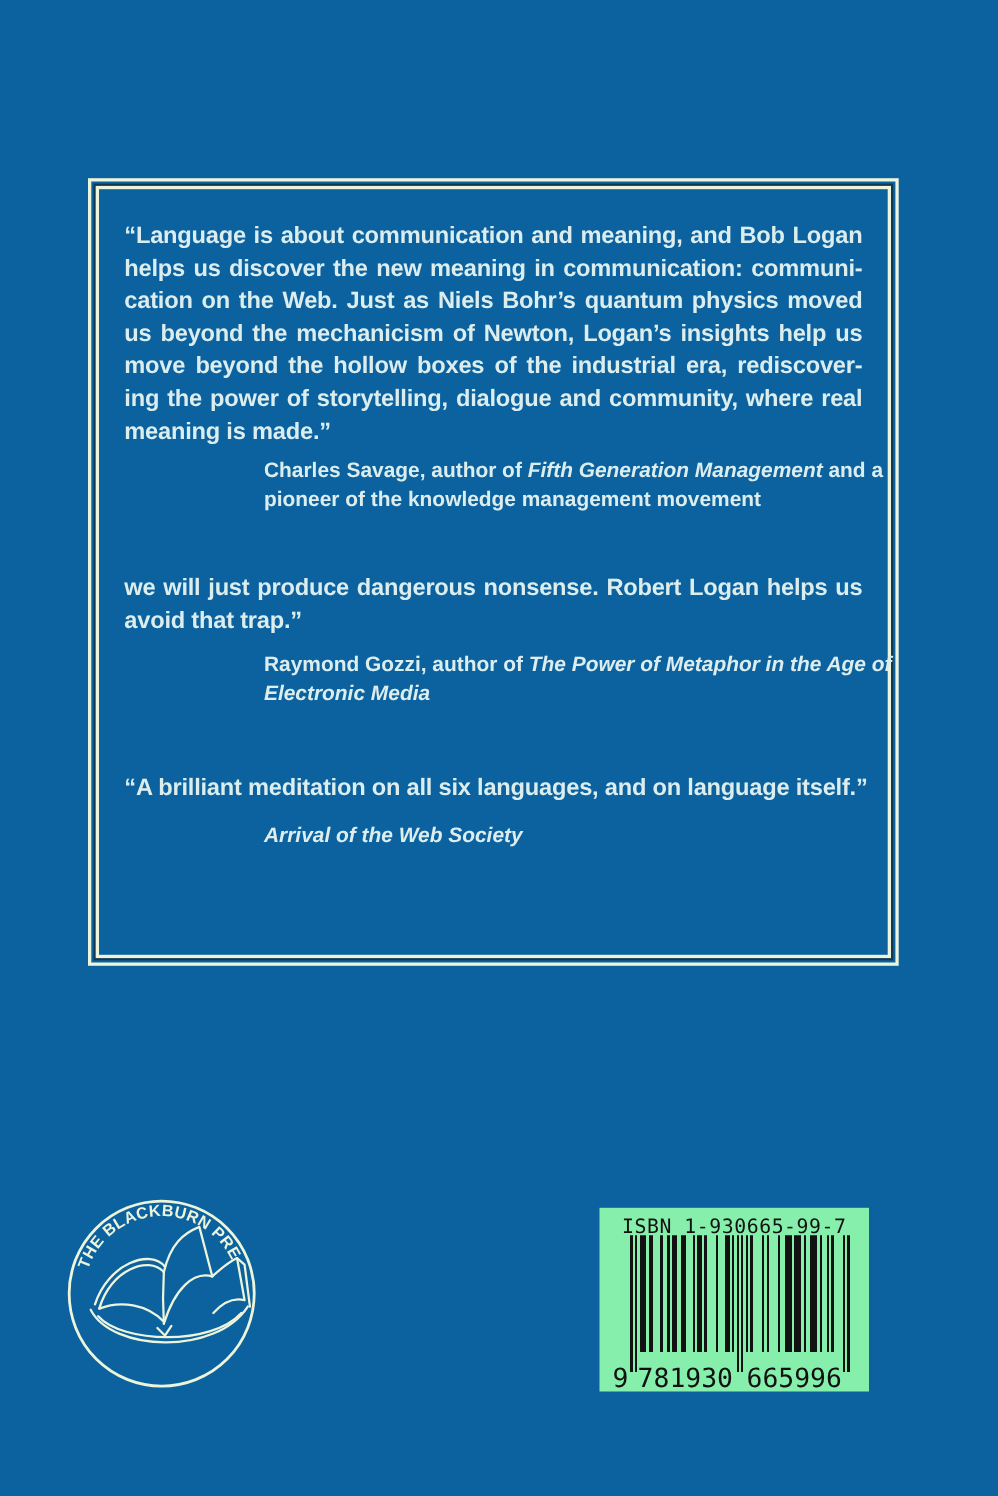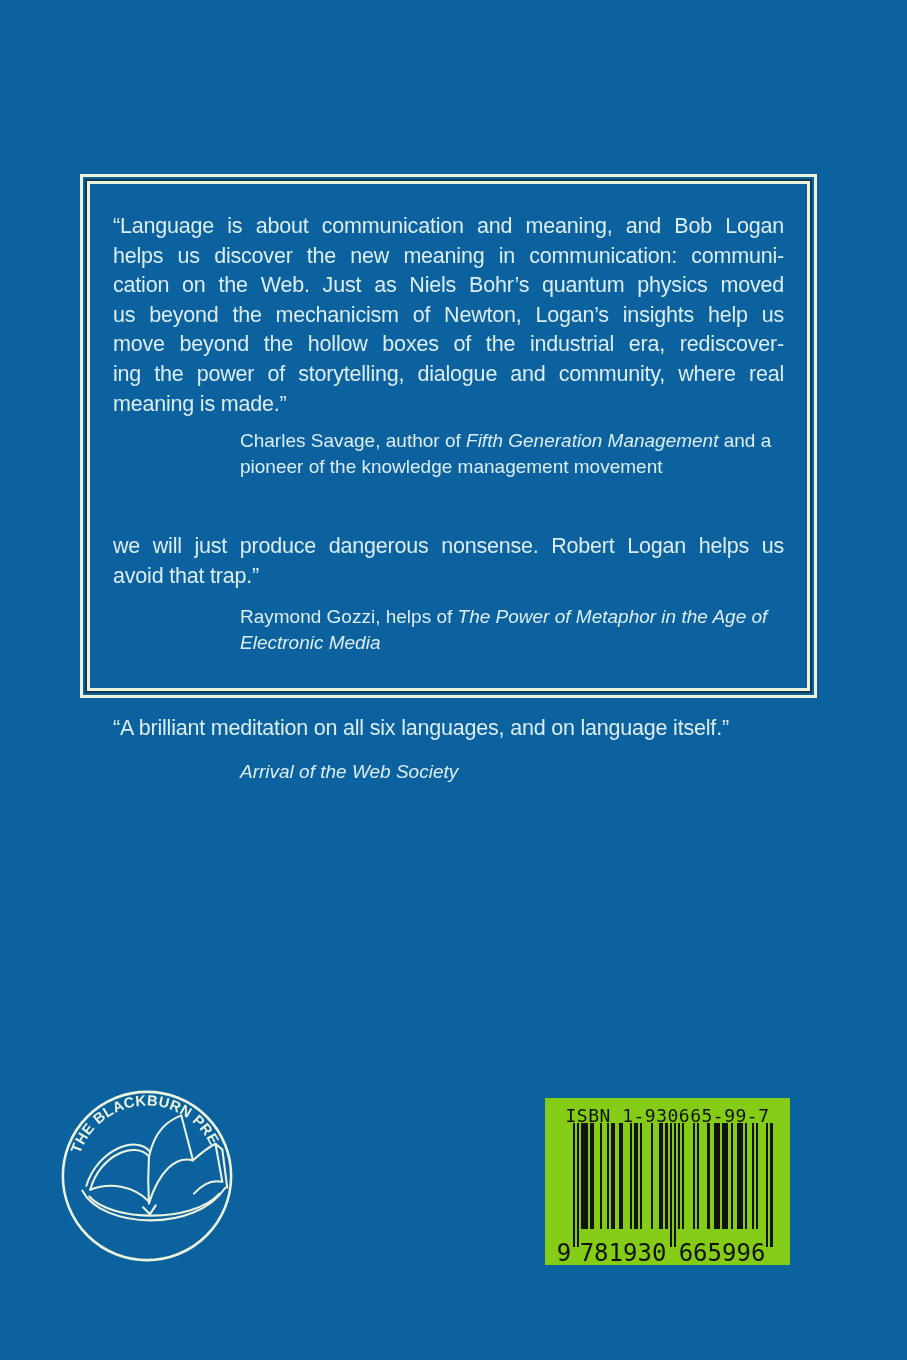--- a/index.html
+++ b/index.html
@@ -11,42 +11,42 @@
   *{margin:0;padding:0;box-sizing:border-box;}
   html,body{width:907px;height:1360px;}
   body{
     background:var(--blue);
     font-family:"Liberation Sans",sans-serif;
     overflow:hidden;
   }
   .cover{position:relative;width:907px;height:1360px;background:var(--blue);}
 
   
-  .f1{position:absolute;left:80px;top:174px;width:737px;height:524px;border:3px solid var(--cream);}
+  .f1{position:absolute;left:80px;top:162px;width:737px;height:716px;border:3px solid var(--cream);font-weight:bold;}
   .f2{position:absolute;inset:2px;border:2px solid var(--dark);}
   .f3{position:absolute;inset:0;border:3px solid var(--cream);padding:28px 23px 0 23px;}
 
   .quote{color:var(--ink);font-size:21.5px;line-height:29.6px;letter-spacing:-0.2px;}
   .ql{text-align:left;white-space:nowrap;}
   .ql.just{text-align:justify;text-align-last:justify;white-space:normal;}
   .attr{color:var(--ink);font-size:19px;line-height:25.5px;margin-left:127px;}
   .al{white-space:nowrap;}
   .it{font-style:italic;}
   .a1{margin-top:9px;}
   .q2{margin-top:53px;}
   .a2{margin-top:13px;}
   .q3{margin-top:59px;}
   .a3{margin-top:15px;}
 
   
   .logo{position:absolute;left:57px;top:1086px;width:180px;height:180px;}
   .logo text{font-family:"Liberation Sans",sans-serif;font-weight:600;font-size:15px;letter-spacing:0.4px;fill:var(--cream);}
 
   
-  .barcode-box{position:absolute;left:545px;top:1098px;width:245px;height:167px;background:#84cc16;}
+  .barcode-box{position:absolute;left:545px;top:1098px;width:245px;height:167px;background:#86efac;}
   .isbn{position:absolute;top:7px;left:0;width:100%;text-align:center;
         font-family:"DejaVu Sans Mono","Liberation Mono",monospace;
         font-size:18px;color:#111;letter-spacing:0.5px;}
   .bcsvg{position:absolute;left:10px;top:25px;}
   .bcsvg text{font-family:"DejaVu Sans Mono","Liberation Mono",monospace;font-size:24px;fill:#111;}
 </style>
 </head>
 <body>
 
 <div class="cover">
@@ -69,21 +69,21 @@
           <div class="al"><span>Charles Savage, author of </span><span class="it">Fifth Generation Management</span><span> and a</span></div>
           <div class="al"><span>pioneer of the knowledge management movement</span><span class="it"></span></div>
         </div>
 
         <div class="quote q2">
           <div class="ql just">we will just produce dangerous nonsense. Robert Logan helps us</div>
           <div class="ql">avoid that trap.”</div>
         </div>
 
         <div class="attr a2">
-          <div class="al"><span>Raymond Gozzi, helps of </span><span class="it">The Power of Metaphor in the Age of</span></div>
+          <div class="al"><span>Raymond Gozzi, author of </span><span class="it">The Power of Metaphor in the Age of</span></div>
           <div class="al"><span class="it">Electronic Media</span></div>
         </div>
 
         <div class="quote q3">
           <div class="ql">“A brilliant meditation on all six languages, and on language itself.”</div>
         </div>
 
         <div class="attr a3">
           <div class="al"><span class="it">Arrival of the Web Society</span></div>
         </div>

